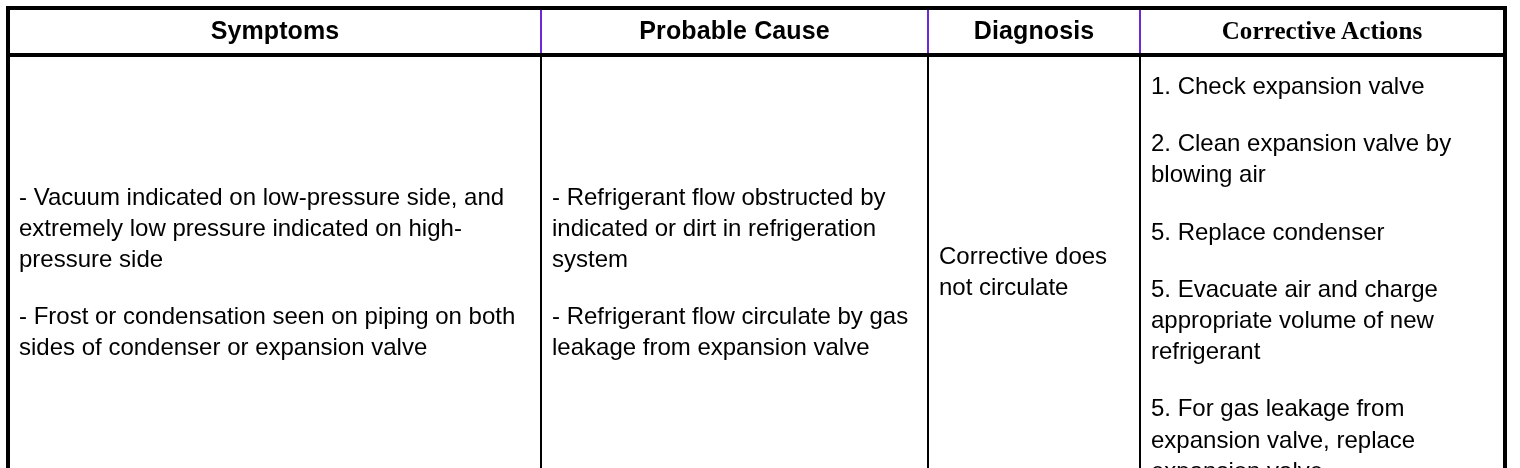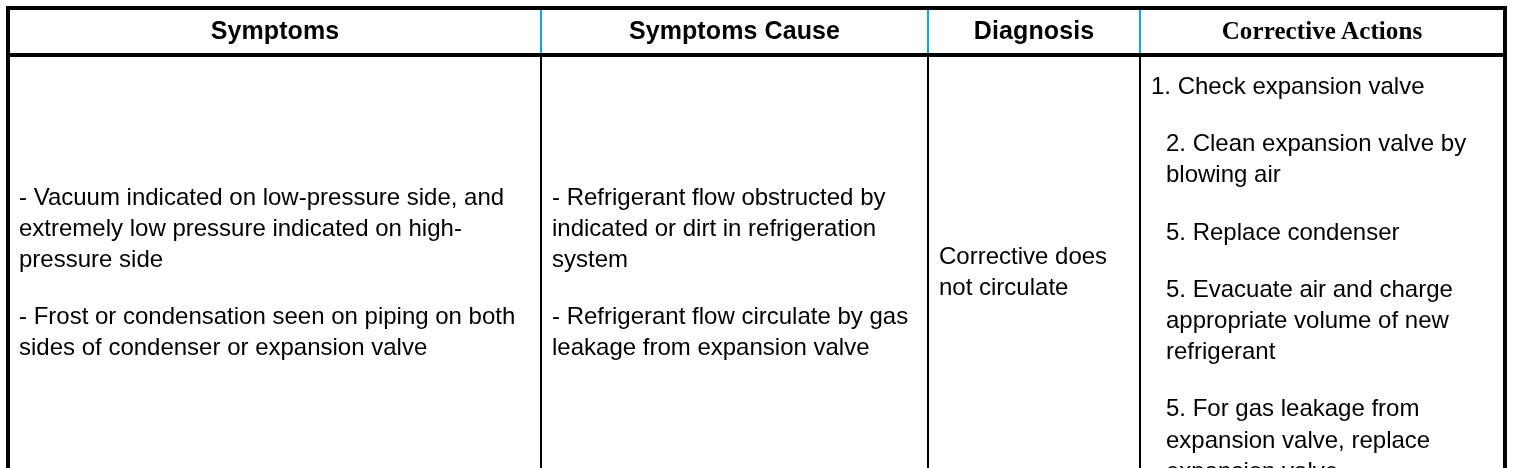--- a/index.html
+++ b/index.html
@@ -35,21 +35,21 @@
     box-sizing: border-box;
   }
 
   .troubleshoot-table col.c1 { width: 533px; }
   .troubleshoot-table col.c2 { width: 387px; }
   .troubleshoot-table col.c3 { width: 212px; }
   .troubleshoot-table col.c4 { width: 365px; }
 
   thead th {
     border-bottom: 4px solid #000000;
-    border-right: 2px solid #0ea5e9;
+    border-right: 2px solid #6d28d9;
     font-size: 25px;
     font-weight: bold;
     text-align: center;
     padding: 6px 4px 8px 4px;
     height: 40px;
     box-sizing: border-box;
     letter-spacing: 0.1px;
   }
   thead th:last-child { border-right: none; font-family: Liberation Serif, serif; }
 
@@ -70,40 +70,39 @@
 
   .block {
     margin: 0;
   }
   .block + .block {
     margin-top: 25px;
   }
 
   .actions .block + .block {
     margin-top: 26px;
-    margin-left: 15px;
   }
 </style>
 </head>
 <body>
 
 <div id="page">
 
   <table class="troubleshoot-table">
     <colgroup>
       <col class="c1">
       <col class="c2">
       <col class="c3">
       <col class="c4">
     </colgroup>
 
     <thead>
       <tr>
         <th>Symptoms</th>
-        <th>Symptoms Cause</th>
+        <th>Probable Cause</th>
         <th>Diagnosis</th>
         <th>Corrective Actions</th>
       </tr>
     </thead>
 
     <tbody>
       <tr>
 
         <td class="col-symptoms">
           <p class="block">- Vacuum indicated on low-pressure side, and extremely low pressure indicated on high-pressure side</p>

